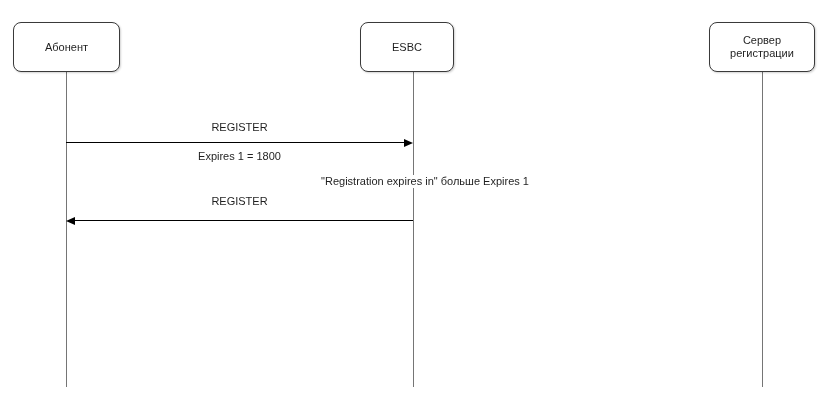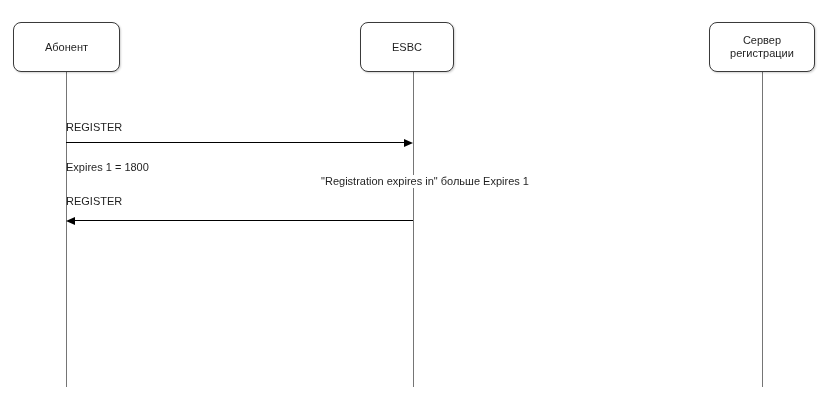--- a/index.html
+++ b/index.html
@@ -58,21 +58,21 @@
     border-top: 4px solid transparent;
     border-bottom: 4px solid transparent;
     z-index: 1;
   }
   .arrowhead.right { border-left: 9px solid var(--arrow, #000000); }
   .arrowhead.left  { border-right: 9px solid var(--arrow, #000000); }
   .msg-label {
     position: absolute;
     font-size: 11px;
     line-height: 13px;
-    text-align: left;
+    text-align: center;
     color: var(--text, #1f1f1f);
     z-index: 1;
     white-space: nowrap;
   }
   .note-label {
     position: absolute;
     font-size: 11px;
     line-height: 13px;
     text-align: center;
     color: var(--text, #1f1f1f);
@@ -96,21 +96,21 @@
   <div class="actor" style="left:360px; width:94px;">
     <span class="actor-label">ESBC</span>
   </div>
   <div class="actor" style="left:709px; width:106px;">
     <span class="actor-label">Сервер регистрации</span>
   </div>
 
   <div class="msg-label" style="left:66px; width:347px; top:121px;">REGISTER</div>
   <div class="msg-line" style="left:66px; top:142px; width:339px;"></div>
   <div class="arrowhead right" style="left:404px; top:139px;"></div>
-  <div class="msg-label" style="left:66px; width:347px; top:161px;">Expires 1 = 1800</div>
+  <div class="msg-label" style="left:66px; width:347px; top:150px;">Expires 1 = 1800</div>
 
   <div class="note-label" style="left:305px; width:240px; top:175px;">"Registration expires in" больше Expires 1</div>
 
   <div class="msg-label" style="left:66px; width:347px; top:195px;">REGISTER</div>
   <div class="msg-line" style="left:74px; top:220px; width:339px;"></div>
   <div class="arrowhead left" style="left:66px; top:217px;"></div>
 
 </div>
 
 </body></html>

